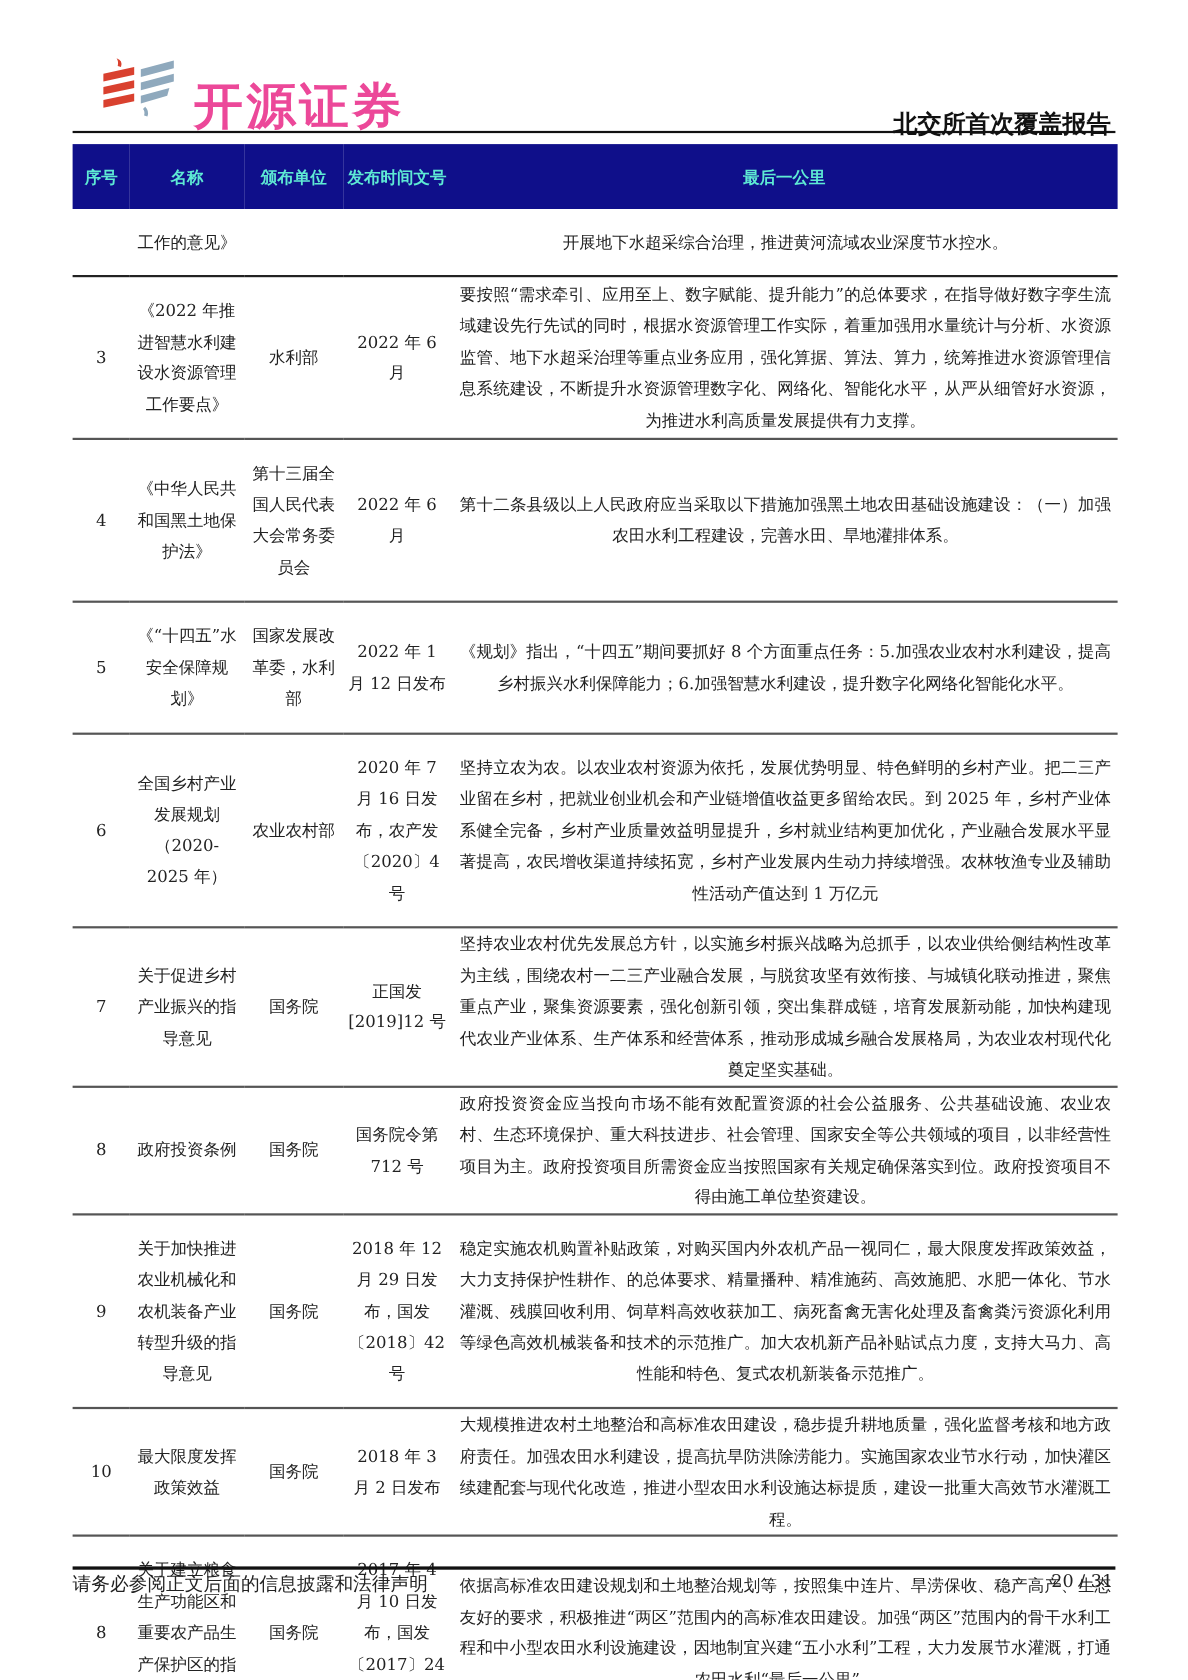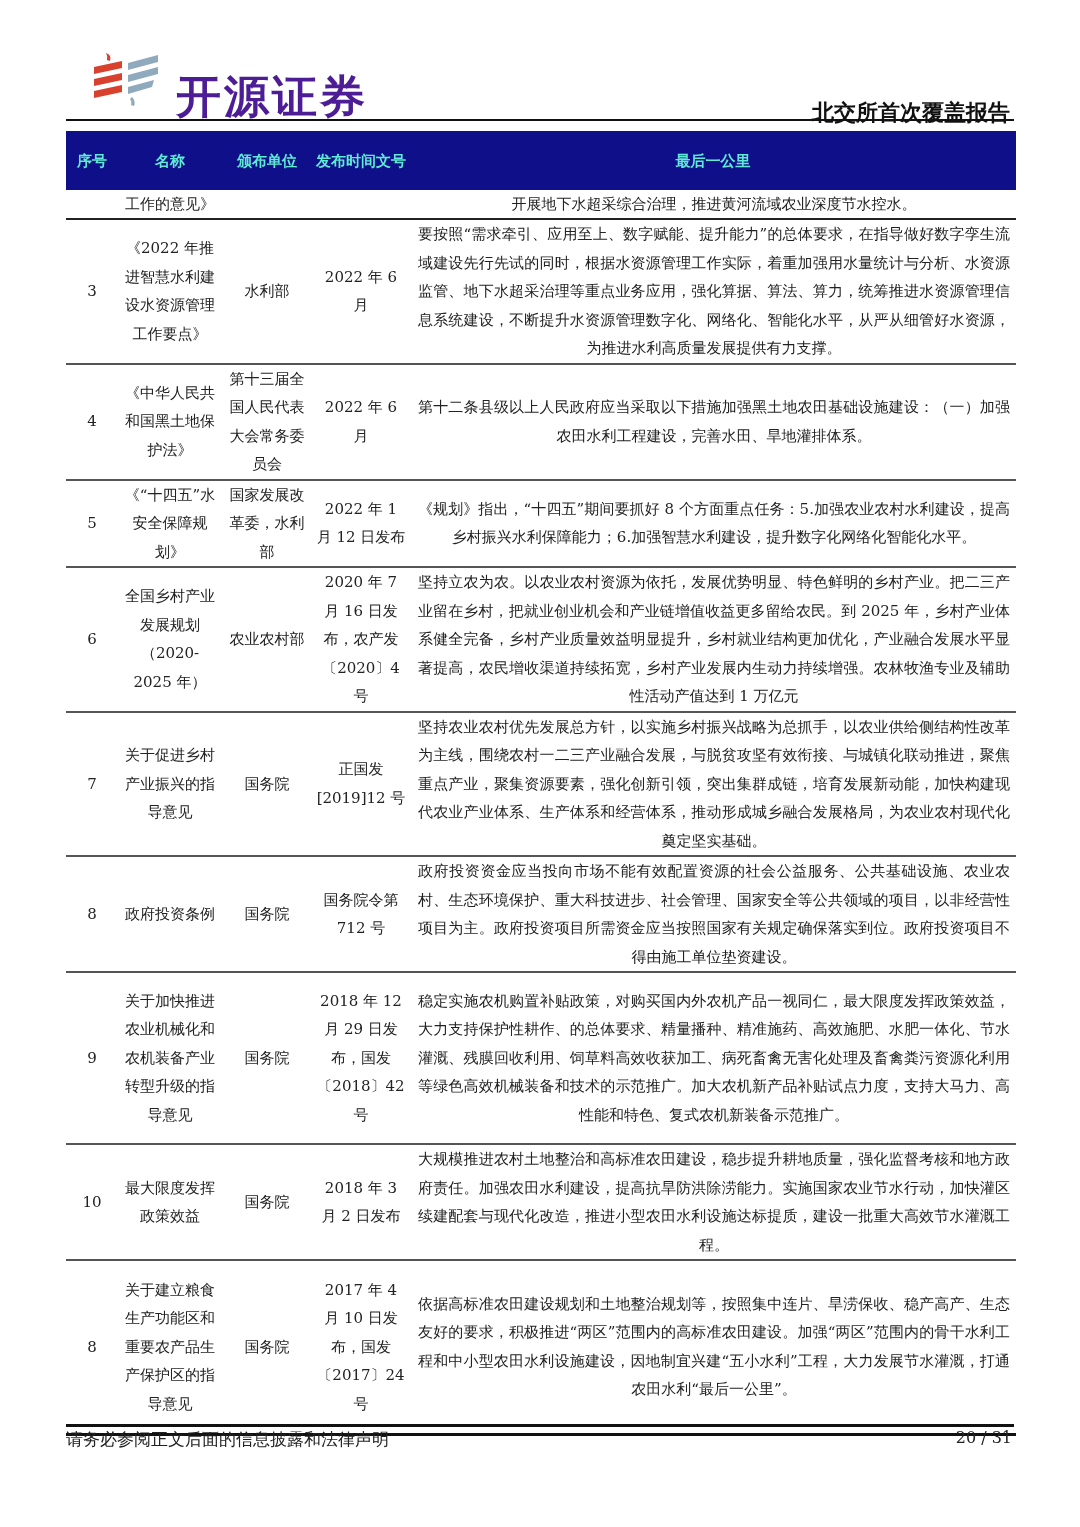--- a/index.html
+++ b/index.html
@@ -5,40 +5,40 @@
   html, body { margin: 0; padding: 0; background: #ffffff; }
   body {
     width: 1080px; height: 1527px; position: relative; overflow: hidden;
     font-family: "DejaVu Serif", "Liberation Serif", serif;
     color: #222;
   }
   .logo { position: absolute; left: 92px; top: 38px; display: flex; align-items: center; }
   .logo svg { display: block; }
   .logo-text {
     font-family: "DejaVu Sans", "Liberation Sans", sans-serif;
-    font-weight: bold; font-size: 45px; letter-spacing: 3px; color: #4c1d95;
+    font-weight: bold; font-size: 45px; letter-spacing: 3px; color: #ec4899;
     margin-left: 14px; line-height: 1; margin-top: 36px;
   }
   .report-tag {
     position: absolute; right: 70px; top: 98px;
     font-family: "DejaVu Serif", serif; font-weight: bold; font-size: 22px; color: #111;
   }
   .top-rule { position: absolute; left: 66px; right: 66px; top: 119px; height: 2px; background: #111; }
 
   table.policy {
     position: absolute; left: 66px; top: 131px; width: 950px;
     border-collapse: collapse; table-layout: fixed;
     font-size: 15px; line-height: 28.5px;
   }
   table.policy th {
     background: #0f0f8a; color: #5eead4; font-weight: bold; font-size: 15px;
     line-height: 28px; padding: 4px 4px; text-align: center; height: 51px;
   }
   table.policy td {
-    text-align: center; vertical-align: middle; padding: 0 4px;
+    text-align: center; vertical-align: middle; padding: 16px 4px;
     border-bottom: 2px solid #555;
   }
   table.policy td.content { padding: 0 6px 0 8px; text-align: justify; text-align-last: center; }
   table.policy tr.cont td { border-bottom: 2px solid #222; line-height: 28px; height: 28px; }
   table.policy tr.last td { border-bottom: 3px solid #111; }
 
   .bottom-rule { position: absolute; left: 66px; right: 66px; top: 1424px; height: 3px; background: #111; }
   .footer-note {
     position: absolute; left: 66px; top: 1428px;
     font-size: 17px; color: #222;

